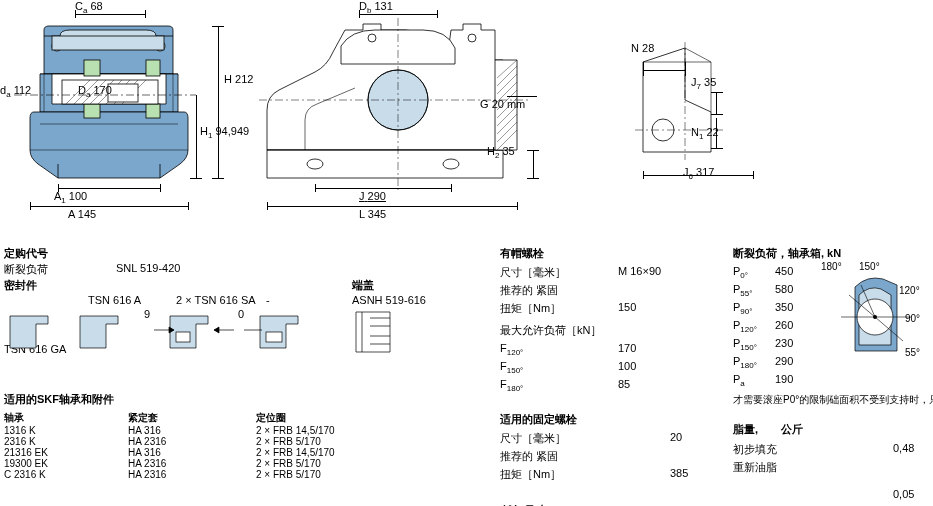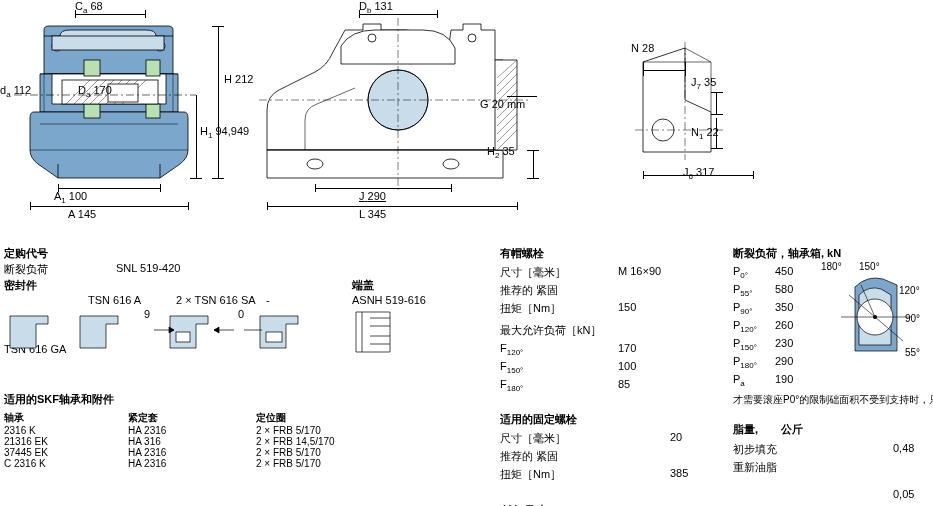--- a/index.html
+++ b/index.html
@@ -279,31 +279,36 @@
   <table class="tbl" style="width:440px;">
     <thead>
       <tr>
         <td class="hdr" style="width:118px;">轴承</td>
         <td class="hdr" style="width:122px;">紧定套</td>
         <td class="hdr">定位圈</td>
       </tr>
     </thead>
     <tbody>
       <tr>
+        <td>1316 K</td>
+        <td>HA 316</td>
+        <td>2 × FRB 14,5/170</td>
+      </tr>
+      <tr>
         <td>2316 K</td>
         <td>HA 2316</td>
         <td>2 × FRB 5/170</td>
       </tr>
       <tr>
         <td>21316 EK</td>
         <td>HA 316</td>
         <td>2 × FRB 14,5/170</td>
       </tr>
       <tr>
-        <td>37445 EK</td>
+        <td>19300 EK</td>
         <td>HA 2316</td>
         <td>2 × FRB 5/170</td>
       </tr>
       <tr>
         <td>C 2316 K</td>
         <td>HA 2316</td>
         <td>2 × FRB 5/170</td>
       </tr>
     </tbody>
   </table>

